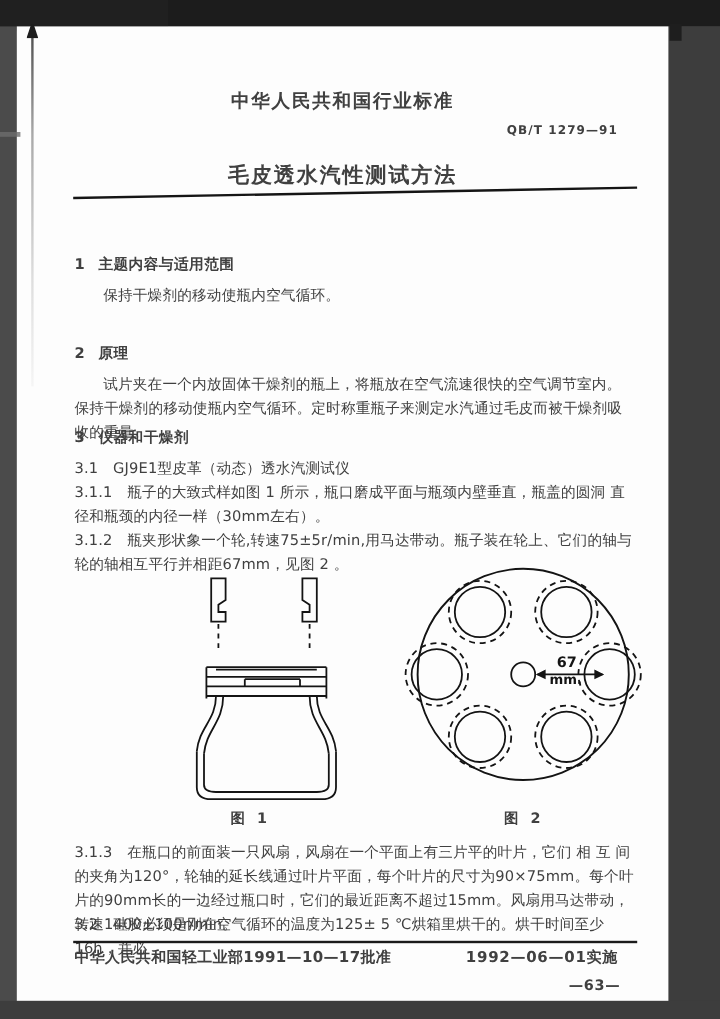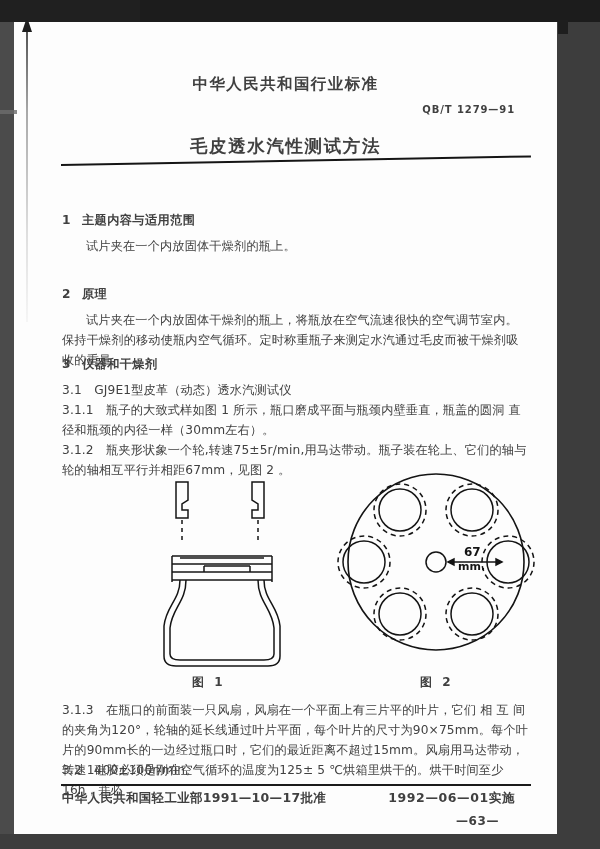--- a/index.html
+++ b/index.html
@@ -54,21 +54,21 @@
   .num-lbl{font-family:"DejaVu Sans","Liberation Sans",sans-serif;}
 
   
   .fig-area{position:absolute;left:0;top:430px;width:543px;height:230px;}
   .cap{position:absolute;font-size:12px;font-weight:bold;letter-spacing:3px;}
 
   
   .rule-bot{position:absolute;left:47px;top:727px;width:470px;height:1.6px;background:#1b1b1b;}
   .foot-l{position:absolute;left:48px;top:733px;font-size:12.5px;font-weight:bold;letter-spacing:.3px;}
   .foot-r{position:absolute;right:42px;top:733px;font-size:12.5px;font-weight:bold;letter-spacing:.6px;}
-  .pageno{position:absolute;right:58px;top:757px;font-size:12px;font-weight:bold;letter-spacing:.6px;}
+  .pageno{position:absolute;right:40px;top:757px;font-size:12px;font-weight:bold;letter-spacing:.6px;}
 </style>
 </head>
 <body>
 
 <div class="scan-root">
 
   <div class="top-band"></div>
   <div class="top-band2"></div>
   <div class="left-edge"></div>
   <div class="right-edge"></div>
@@ -81,21 +81,21 @@
 
       <div class="std-no">QB/T 1279—91</div>
 
       <div class="doc-title">毛皮透水汽性测试方法</div>
 
       <div class="rule-top"></div>
 
       <div class="sec" style="left:48px;top:190px;">
         <span class="num num-lbl">1</span><span>主题内容与适用范围</span>
       </div>
-      <div class="para" style="left:72px;top:214px;width:440px;">试片夹在一个内放固体干燥剂的瓶上。</div>
+      <div class="para" style="left:72px;top:214px;width:440px;">保持干燥剂的移动使瓶内空气循环。</div>
 
       <div class="sec" style="left:48px;top:264px;">
         <span class="num num-lbl">2</span><span>原理</span>
       </div>
       <div class="para indent" style="left:48px;top:288px;width:464px;">试片夹在一个内放固体干燥剂的瓶上，将瓶放在空气流速很快的空气调节室内。保持干燥剂的移动使瓶内空气循环。定时称重瓶子来测定水汽通过毛皮而被干燥剂吸收的重量。</div>
 
       <div class="sec" style="left:48px;top:334px;">
         <span class="num num-lbl">3</span><span>仪器和干燥剂</span>
       </div>
 

